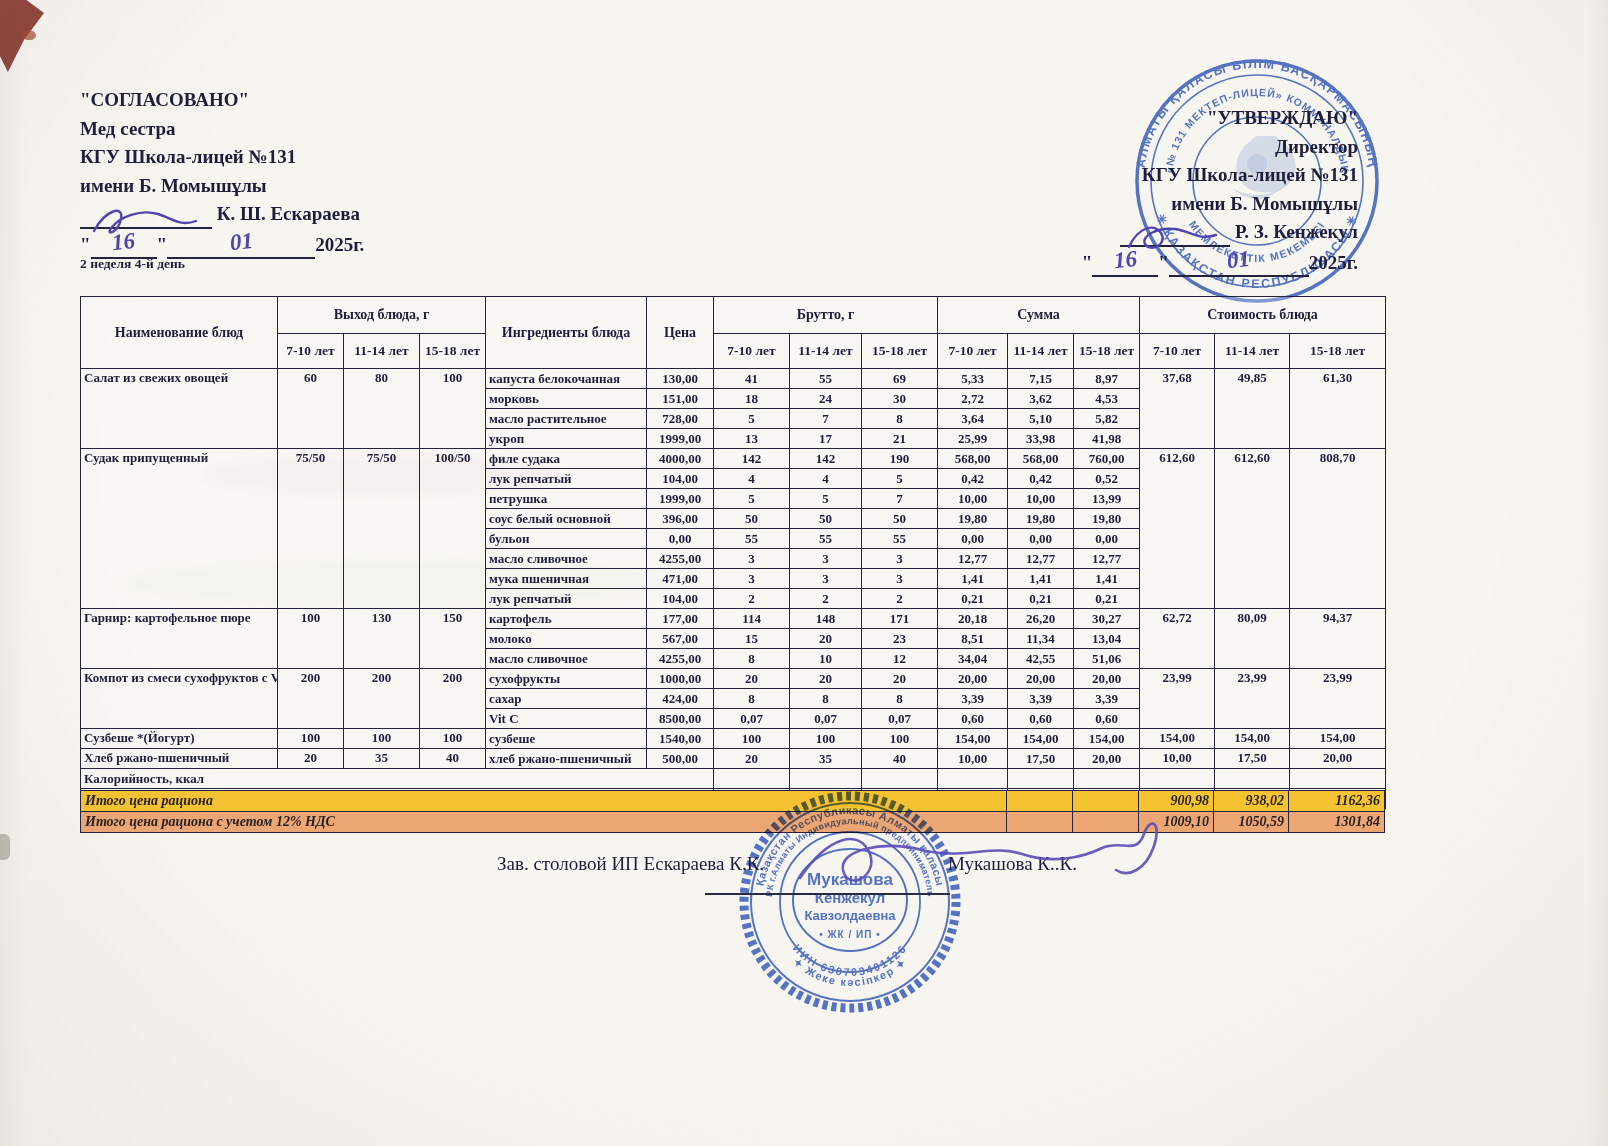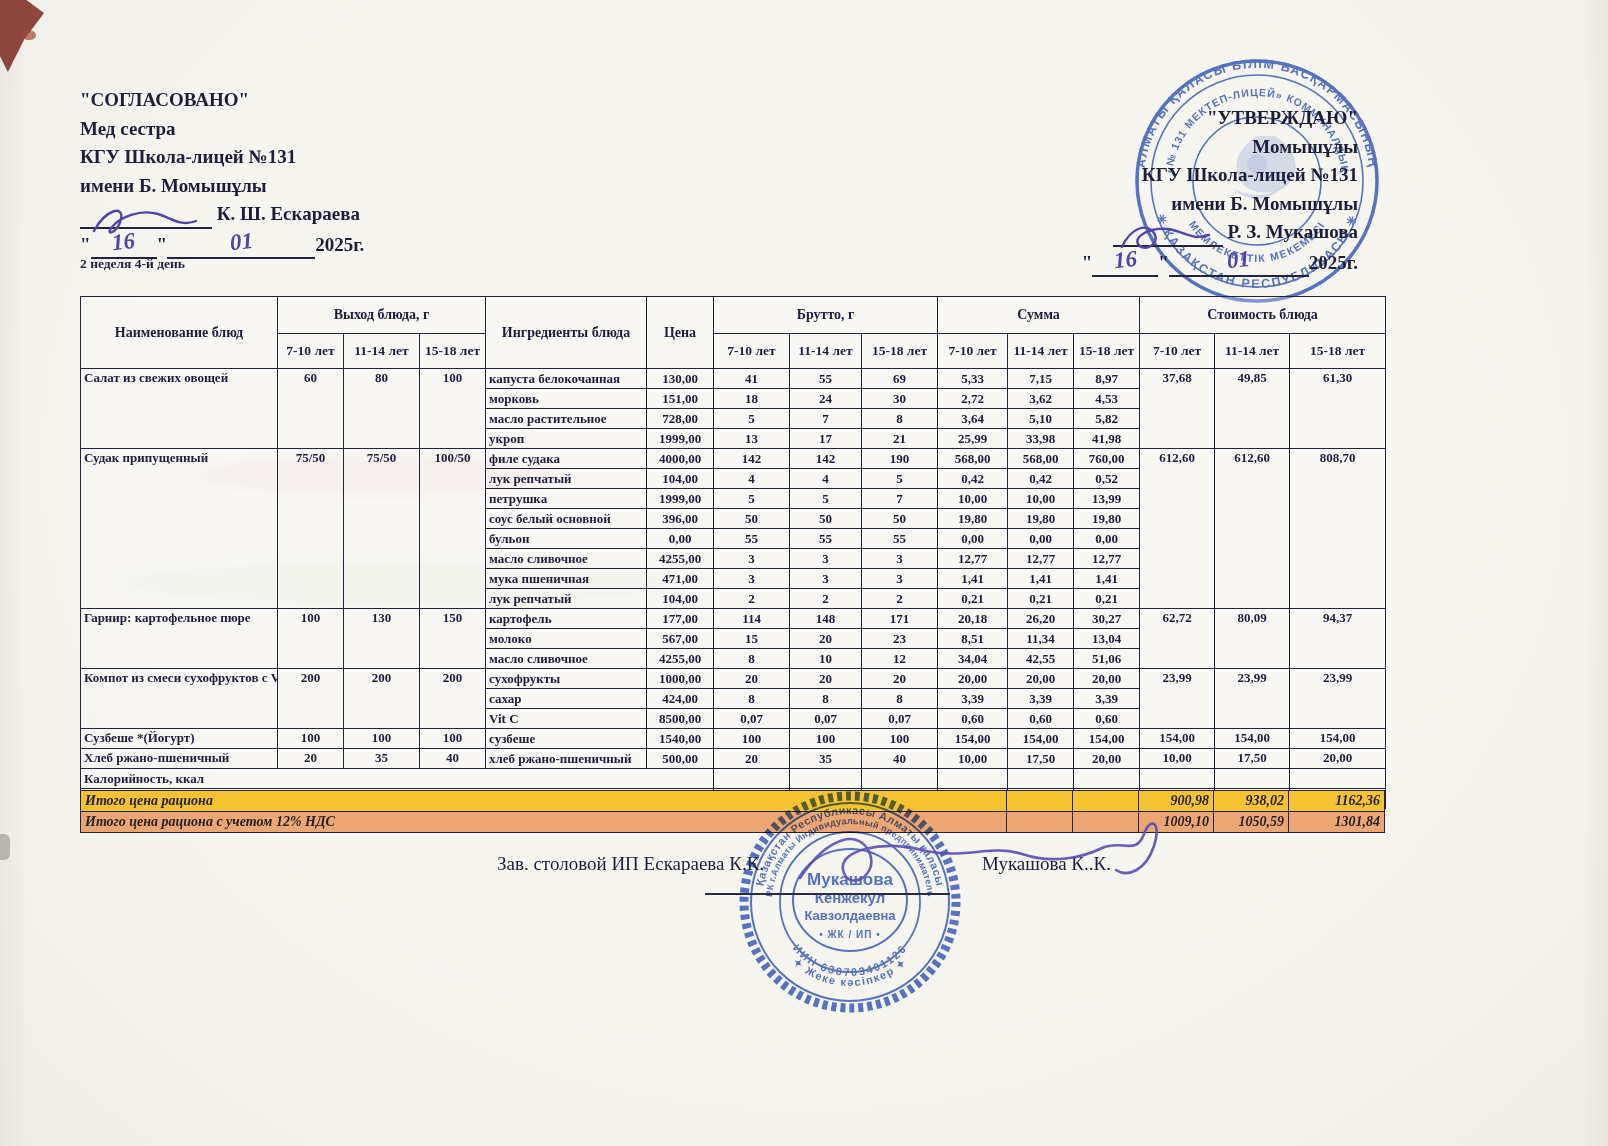--- a/index.html
+++ b/index.html
@@ -62,21 +62,21 @@
 
   
   .stamp{position:absolute;mix-blend-mode:multiply;opacity:.88;}
   .stamp-school{left:1124px;top:48px;width:266px;height:266px;z-index:0;}
   .stamp-ip{left:730px;top:782px;width:240px;height:240px;}
   .approve-right{z-index:2;}
 
   
   .footer-line{position:absolute;left:497px;top:853px;font-size:19px;font-weight:400;white-space:nowrap;z-index:3;}
   .footer-underline{position:absolute;left:705px;top:893px;width:245px;border-bottom:2px solid #2a2a45;z-index:3;}
-  .footer-name{position:absolute;left:982px;top:853px;font-size:19px;white-space:nowrap;z-index:3;}
+  .footer-name{position:absolute;left:948px;top:853px;font-size:19px;white-space:nowrap;z-index:3;}
   .smudge{position:absolute;border-radius:50%;filter:blur(6px);pointer-events:none;}
 </style>
 </head>
 <body>
 
 <div class="page">
 
   <div class="corner-mark"></div>
   <div class="corner-mark2"></div>
   <div class="edge-mark"></div>
@@ -123,30 +123,30 @@
     <g fill="#4165c6" font-family="Liberation Sans, sans-serif" font-weight="700">
       <text font-size="12.5" letter-spacing="1.5"><textPath href="#sc-top" startOffset="50%" text-anchor="middle">АЛМАТЫ ҚАЛАСЫ БІЛІМ БАСҚАРМАСЫНЫҢ</textPath></text>
       <text font-size="12.5" letter-spacing="2"><textPath href="#sc-bot" startOffset="50%" text-anchor="middle">✳ ҚАЗАҚСТАН РЕСПУБЛИКАСЫ ✳</textPath></text>
       <text font-size="10.5" letter-spacing="1"><textPath href="#sc-top2" startOffset="50%" text-anchor="middle">«№ 131 МЕКТЕП-ЛИЦЕЙ» КОММУНАЛДЫҚ</textPath></text>
       <text font-size="10.5" letter-spacing="1.5"><textPath href="#sc-bot2" startOffset="50%" text-anchor="middle">МЕМЛЕКЕТТІК МЕКЕМЕСІ</textPath></text>
     </g>
   </svg>
 
   <div class="approve approve-right">
     <span class="ln">"УТВЕРЖДАЮ"</span>
-    <span class="ln">Момышұлы</span>
+    <span class="ln">Директор</span>
     <span class="ln">КГУ Школа-лицей №131</span>
     <span class="ln">имени Б. Момышұлы</span>
     <span class="ln sig-row">
       <span class="u" style="width:110px;position:relative;">
         <svg class="sig-svg" style="left:4px;top:-26px;" width="100" height="40" viewBox="0 0 100 40">
           <path d="M5,28 C14,8 30,4 37,14 C44,25 27,34 21,25 C17,17 33,8 51,10 C67,12 74,22 92,16" fill="none" stroke="#5044ae" stroke-width="2.4" stroke-linecap="round"></path>
         </svg>
       </span>
-      <span>Р. З. Мукашова</span>
+      <span>Р. З. Кенжекул</span>
     </span>
     <span class="ln sig-row">
       <span>"</span><span class="u" style="width:66px;"><span class="hand">16</span></span><span>"</span><span class="u" style="width:140px;"><span class="hand">01</span></span><span>2025г.</span>
     </span>
   </div>
 
   <table class="menu">
     <colgroup>
       <col style="width:197px">
         <col style="width:66px">

